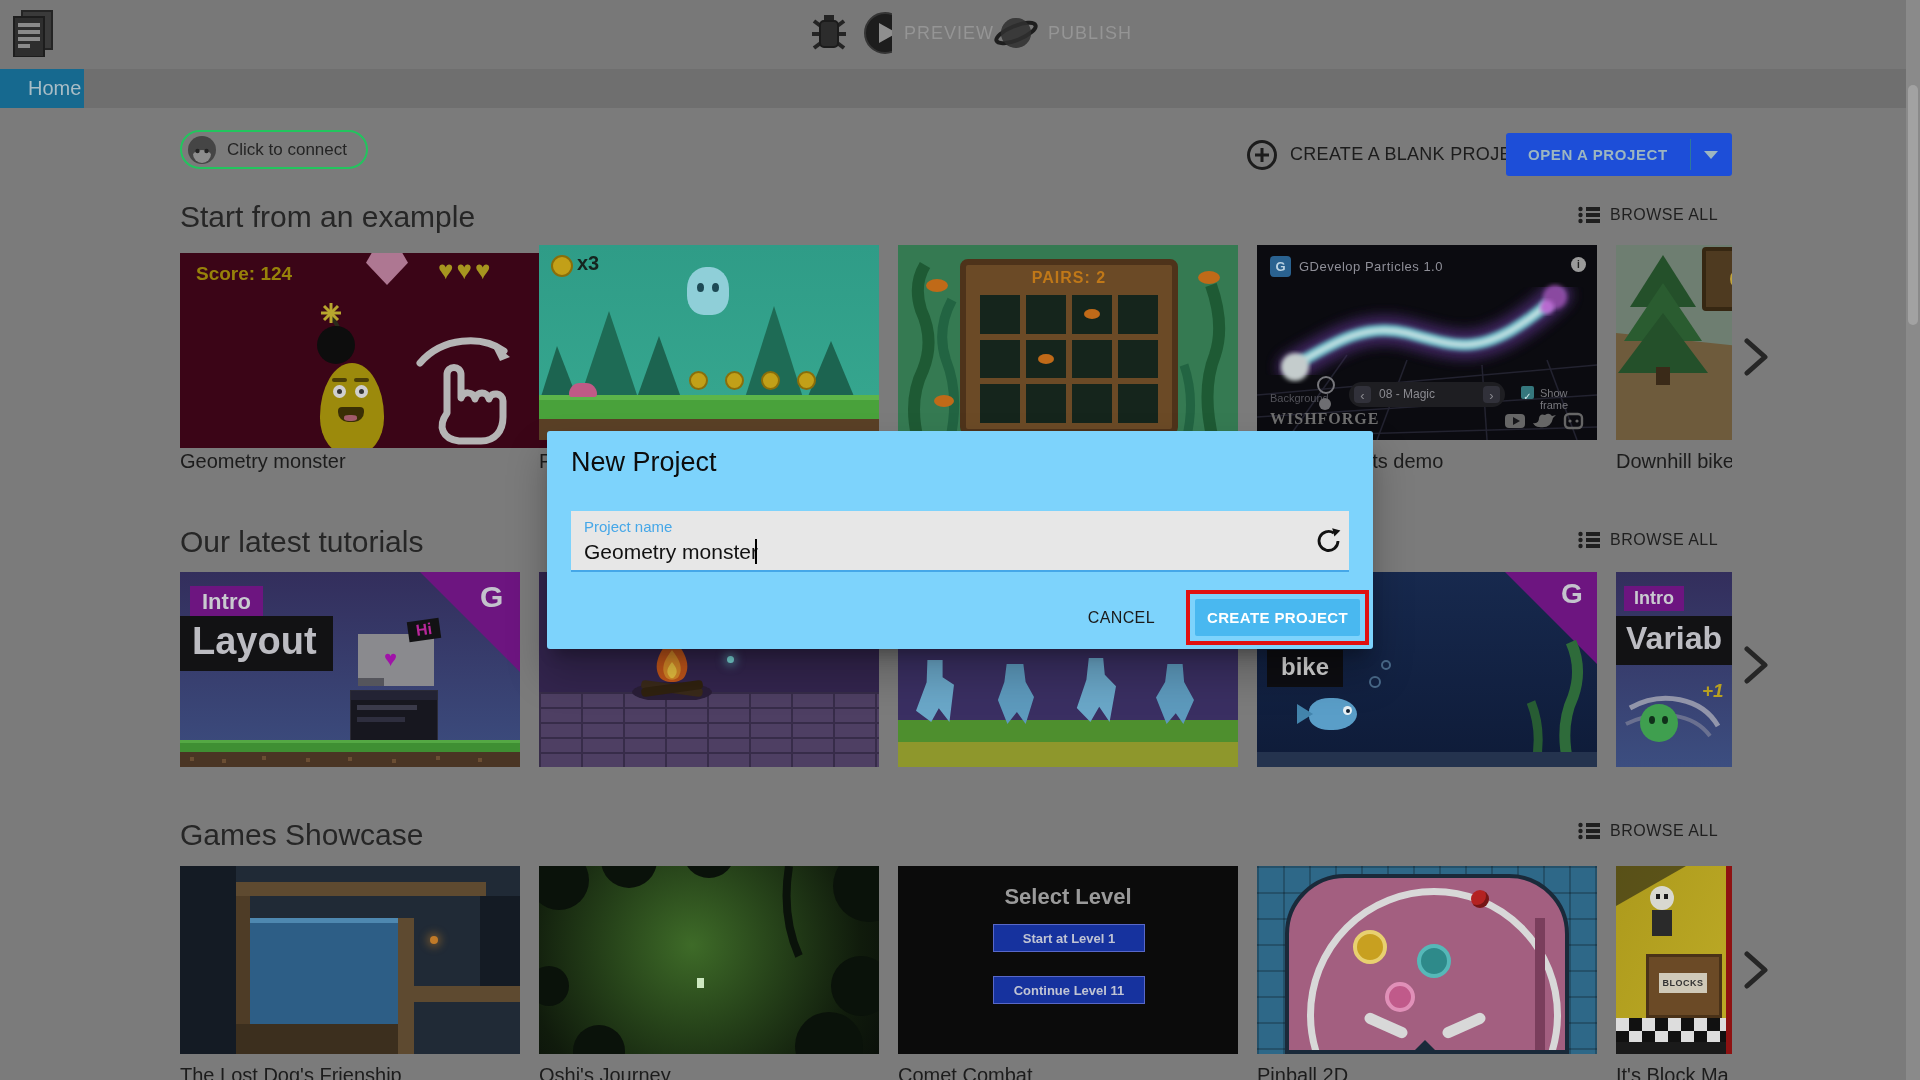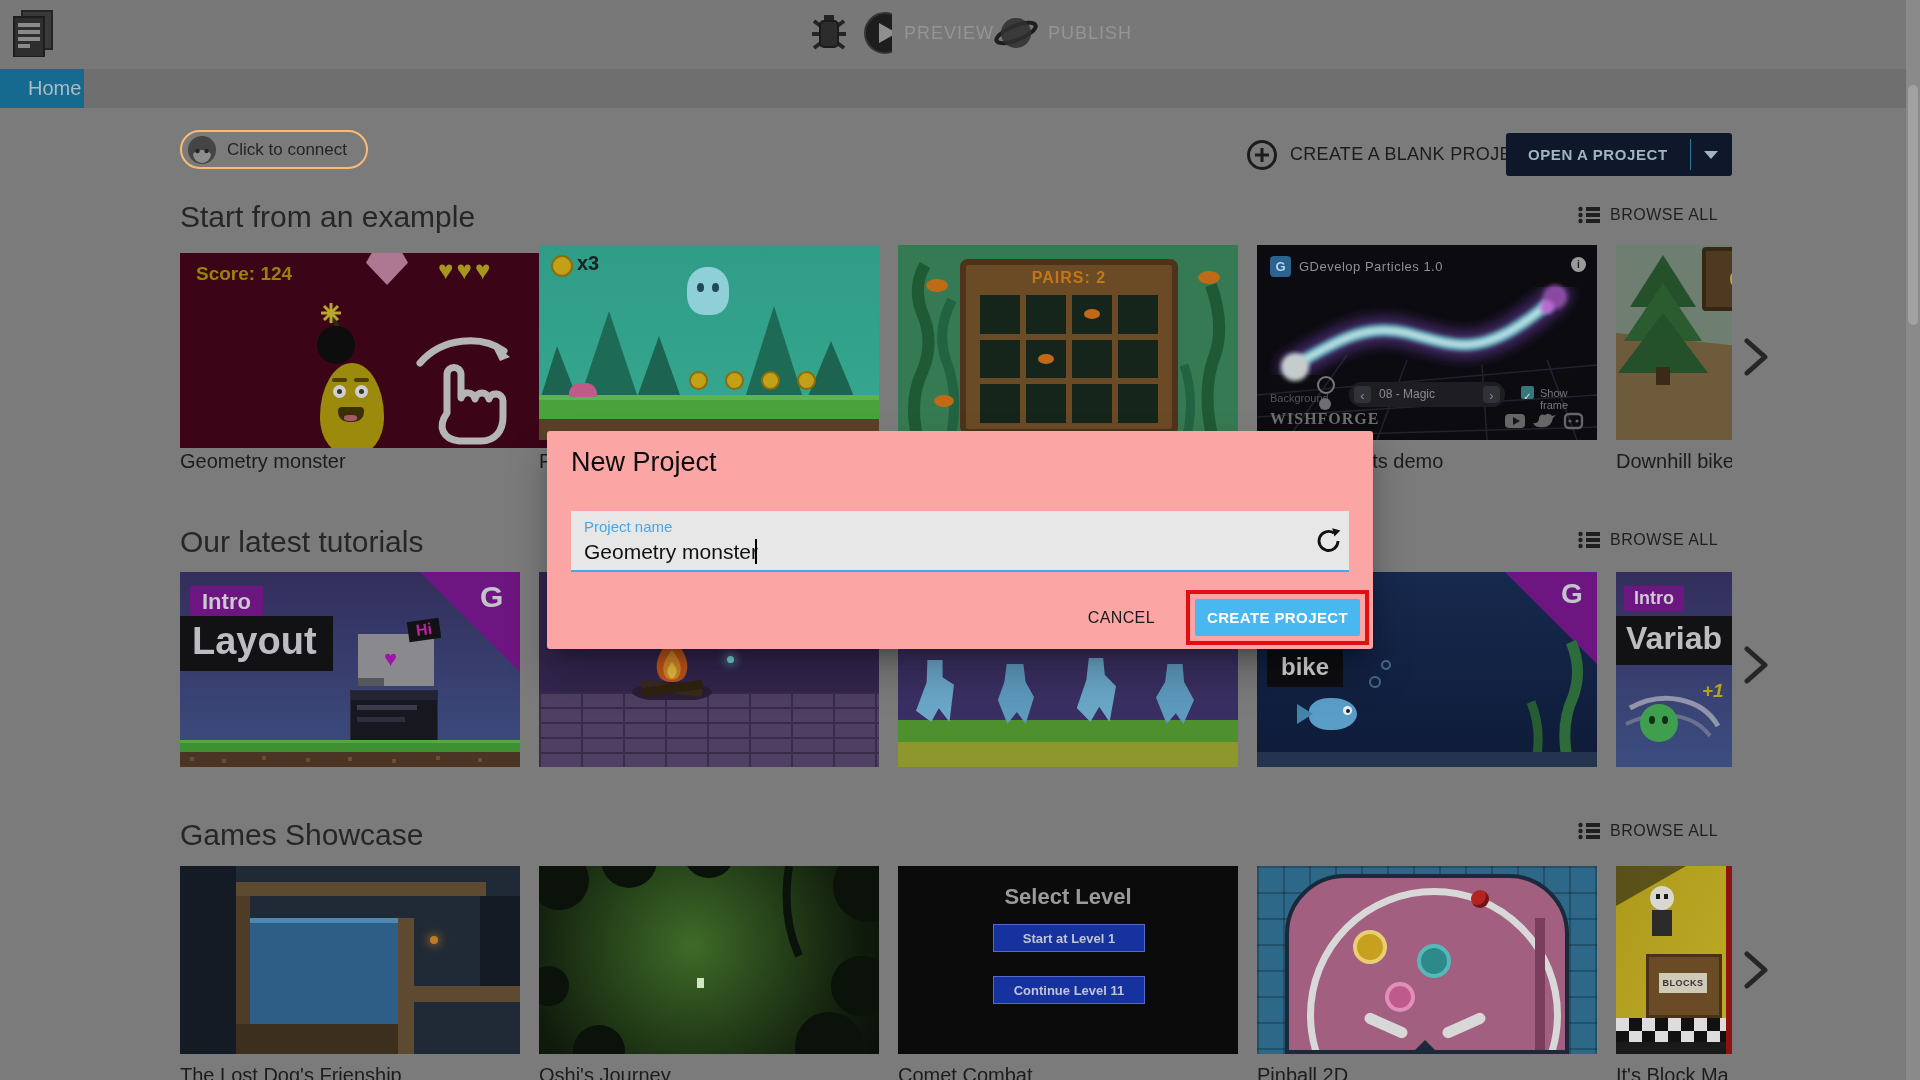--- a/index.html
+++ b/index.html
@@ -64,40 +64,40 @@
       <ellipse cx="22" cy="21" rx="21" ry="7" fill="none" stroke="#1e1e1e" stroke-width="4" transform="rotate(-22 22 21)"></ellipse>
       <circle cx="22" cy="21" r="15" fill="#3a3a3a" opacity="0.55"></circle>
     </svg>
     <span style="font-size:18px;letter-spacing:1px;color:#959595;">PUBLISH</span>
   </div>
 
   <div class="abs" style="left:0;top:69px;width:84px;height:39px;background:#16698f;">
     <span style="position:absolute;left:28px;top:8px;font-size:20px;color:#a9bdc6;">Home</span>
   </div>
 
-  <div class="abs" style="left:180px;top:130px;width:188px;height:39px;border:2px solid #fdba74;border-radius:21px;display:flex;align-items:center;box-sizing:border-box;">
+  <div class="abs" style="left:180px;top:130px;width:188px;height:39px;border:2px solid #22c55e;border-radius:21px;display:flex;align-items:center;box-sizing:border-box;">
     <svg width="30" height="30" style="margin-left:5px;">
       <circle cx="15" cy="15" r="14" fill="#454545"></circle>
       <path d="M6 19 a9 9 0 0 0 18 0 a12 12 0 0 0 -18 0 Z" fill="#8d8d8d"></path>
       <circle cx="10.5" cy="16" r="2.2" fill="#222"></circle>
       <circle cx="19.5" cy="16" r="2.2" fill="#222"></circle>
     </svg>
     <span style="margin-left:10px;font-size:17px;color:#242424;">Click to connect</span>
   </div>
 
   <div class="abs" style="left:1246px;top:133px;height:43px;display:flex;align-items:center;gap:12px;">
     <svg width="32" height="32">
       <circle cx="16" cy="16" r="13.5" fill="none" stroke="#1c1c1c" stroke-width="3"></circle>
       <line x1="16" y1="9" x2="16" y2="23" stroke="#1c1c1c" stroke-width="3"></line>
       <line x1="9" y1="16" x2="23" y2="16" stroke="#1c1c1c" stroke-width="3"></line>
     </svg>
     <span style="font-size:18px;color:#1c1c1c;letter-spacing:.3px;">CREATE A BLANK PROJECT</span>
   </div>
 
-  <div class="abs" style="left:1506px;top:133px;width:226px;height:43px;background:#0f172a;border-radius:3px;display:flex;align-items:center;">
+  <div class="abs" style="left:1506px;top:133px;width:226px;height:43px;background:#1d4ed8;border-radius:3px;display:flex;align-items:center;">
     <span style="margin-left:22px;font-size:15px;font-weight:bold;letter-spacing:.6px;color:#9db6c0;">OPEN A PROJECT</span>
     <div style="position:absolute;left:184px;top:6px;width:1px;height:31px;background:#2f7899;"></div>
     <svg class="abs" style="left:197px;top:17px;" width="16" height="10">
       <polygon points="1,1 15,1 8,9" fill="#9db6c0"></polygon>
     </svg>
   </div>
 
   <div class="sectitle" style="left:180px;top:200px;">Start from an example</div>
   <div class="browse" style="left:1578px;top:206px;">
     <svg width="22" height="18">
@@ -479,21 +479,21 @@
     </div>
     <div class="cardlabel" style="left:1436px;top:198px;">It's Block Ma</div>
   </div>
   <svg class="chev" style="left:1744px;top:951px;" width="26" height="38">
     <polyline points="3,3 21,19 3,35" fill="none" stroke="#262626" stroke-width="5" stroke-linecap="round" stroke-linejoin="round"></polyline>
   </svg>
 
   <div class="abs" style="left:1906px;top:0;width:14px;height:1080px;background:#8a8a8a;"></div>
   <div class="abs" style="left:1908px;top:85px;width:10px;height:240px;background:#a2a2a2;border-radius:5px;"></div>
 
-  <div class="abs" style="left:547px;top:431px;width:826px;height:218px;background:#fca5a5;border-radius:3px;
+  <div class="abs" style="left:547px;top:431px;width:826px;height:218px;background:#7dd3fc;border-radius:3px;
               box-shadow:0 11px 15px -7px rgba(0,0,0,.3),0 24px 38px 3px rgba(0,0,0,.22);z-index:10;">
     <div style="position:absolute;left:24px;top:16px;font-size:27px;color:#0c0c0c;">New Project</div>
 
     <div class="abs" style="left:24px;top:80px;width:778px;height:61px;background:#e7e7e7;border-bottom:2px solid #45a7e8;box-sizing:border-box;">
       <span style="position:absolute;left:13px;top:7px;font-size:15px;color:#45a7e8;">Project name</span>
       <span style="position:absolute;left:13px;top:29px;font-size:21px;color:#111;">Geometry monster</span>
       <span style="position:absolute;left:184px;top:28px;width:1.5px;height:25px;background:#000;"></span>
       <svg class="abs" style="left:744px;top:16px;" width="28" height="28" viewBox="0 0 28 28">
         <path d="M23 14 a9.5 9.5 0 1 1 -4.2 -7.9" fill="none" stroke="#111" stroke-width="2.8"></path>
         <polygon points="17.2,1.2 25.4,3.4 19.4,9.6" fill="#111"></polygon>

